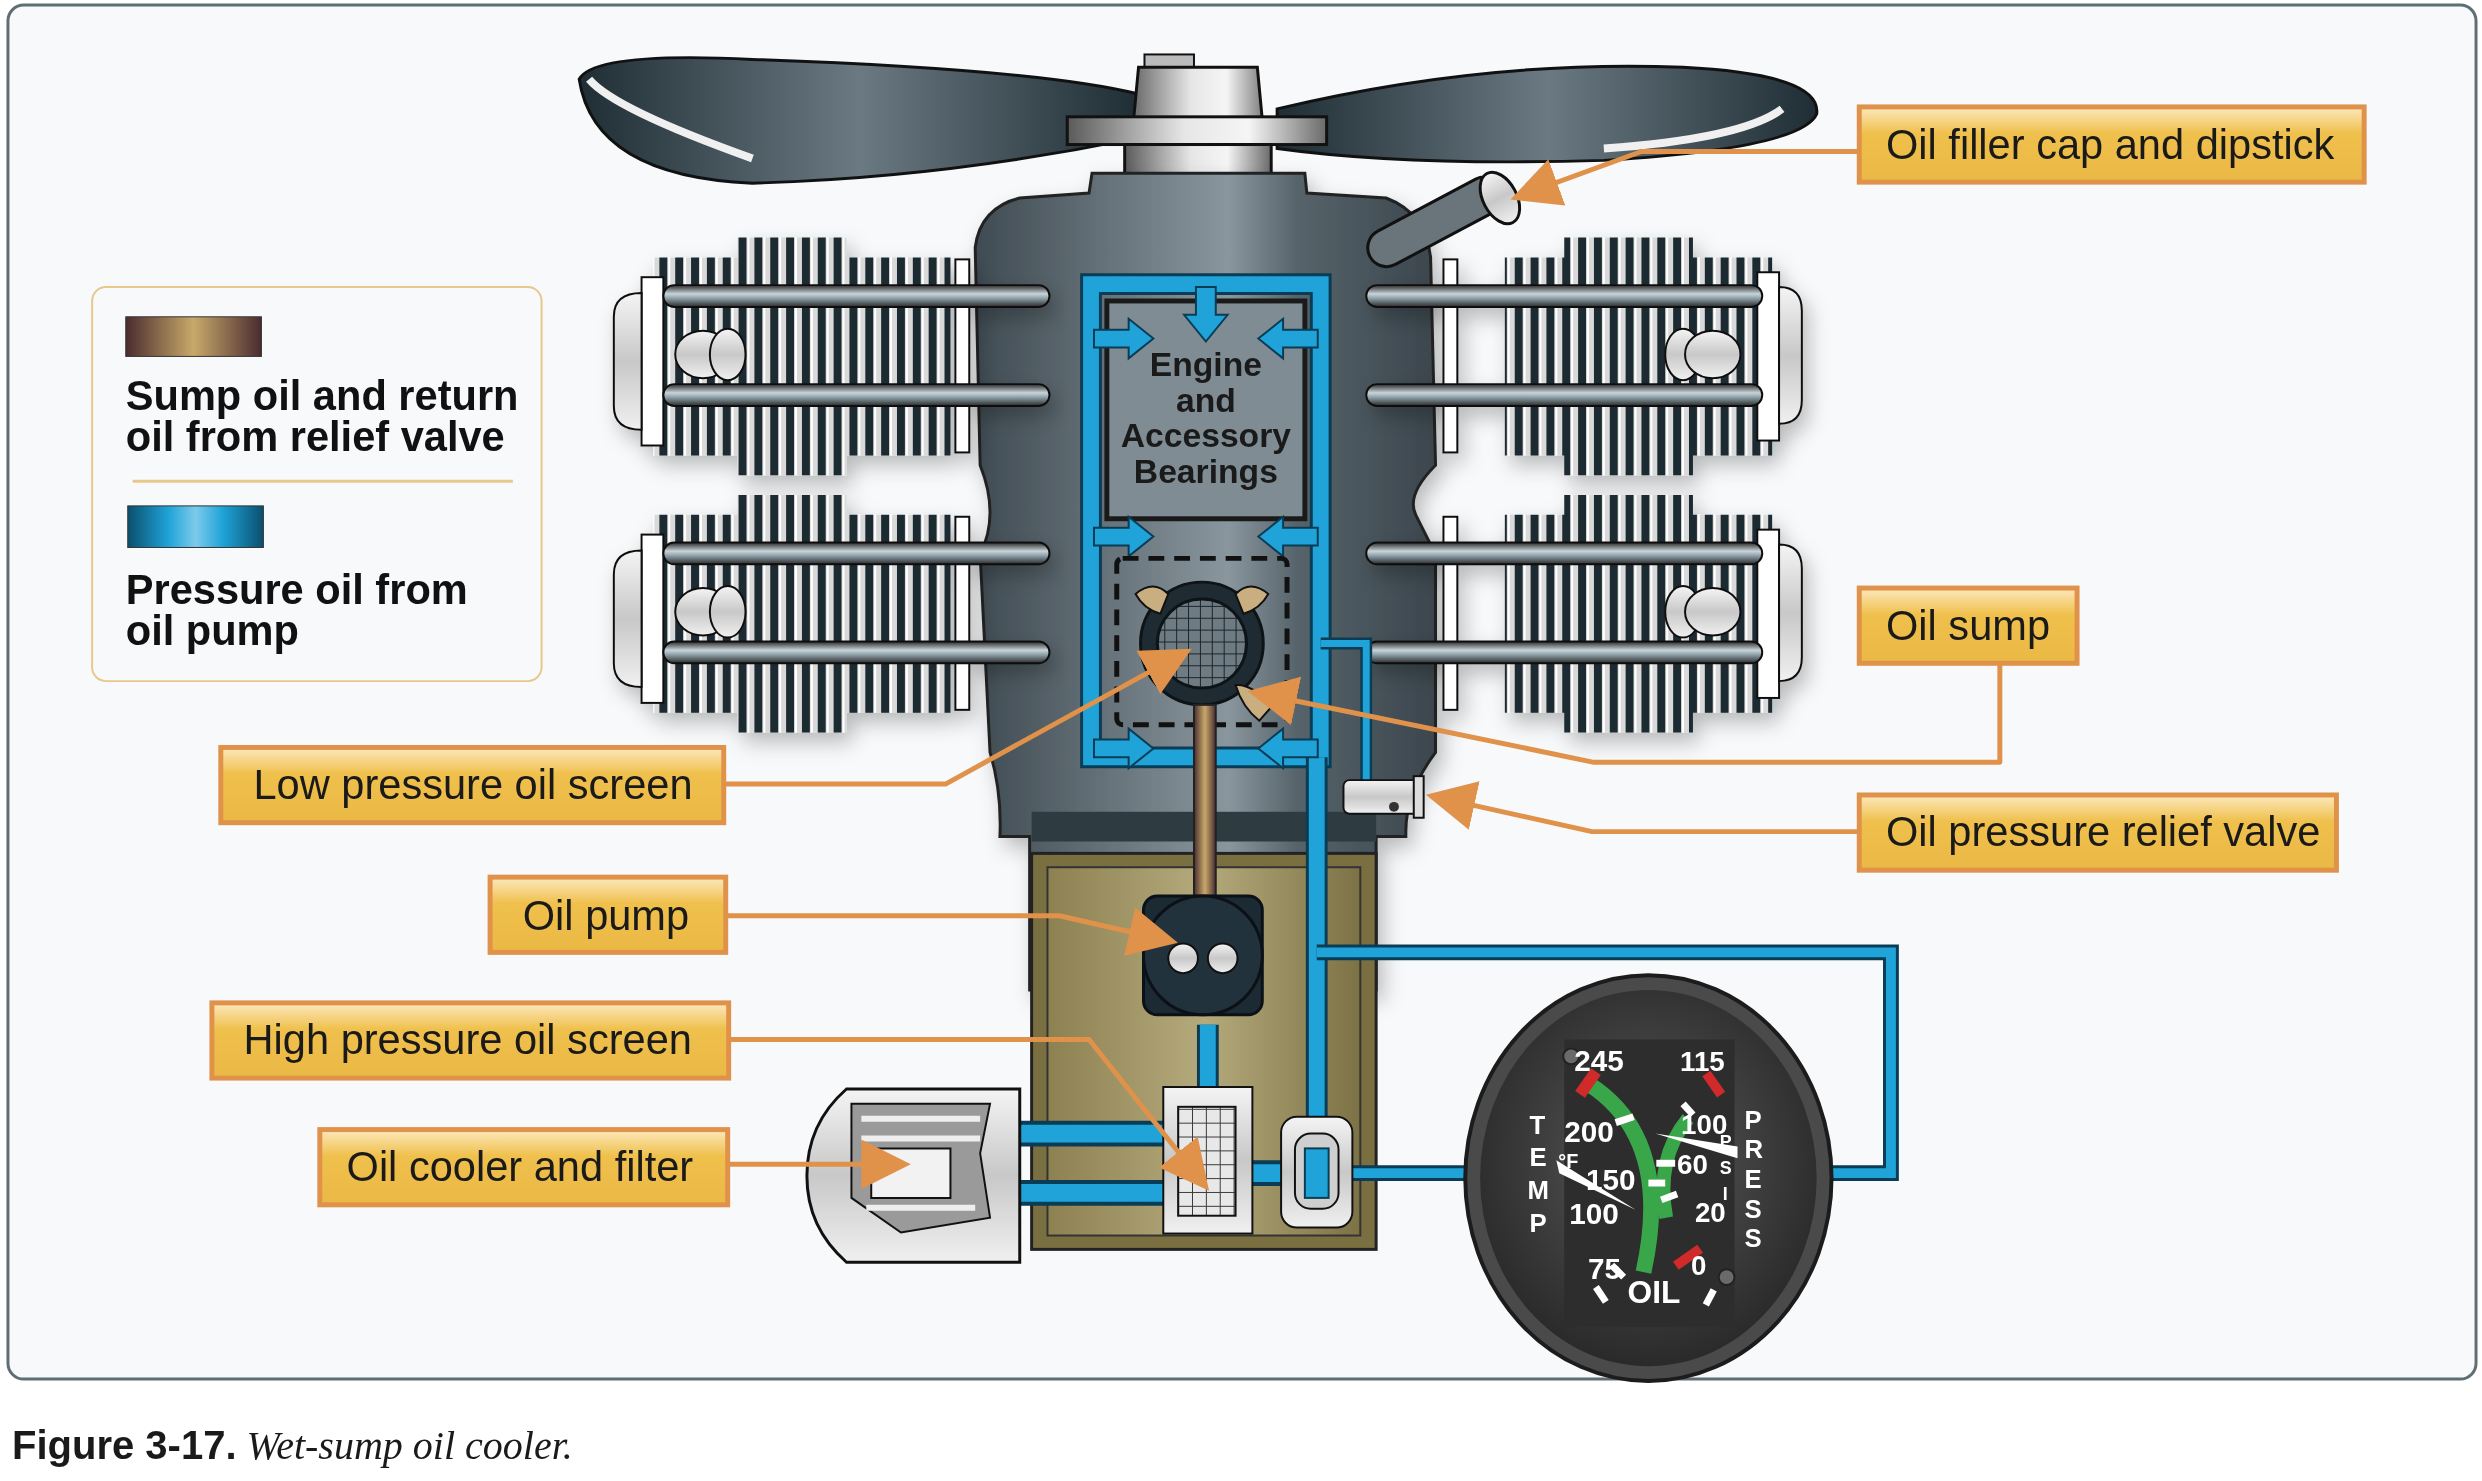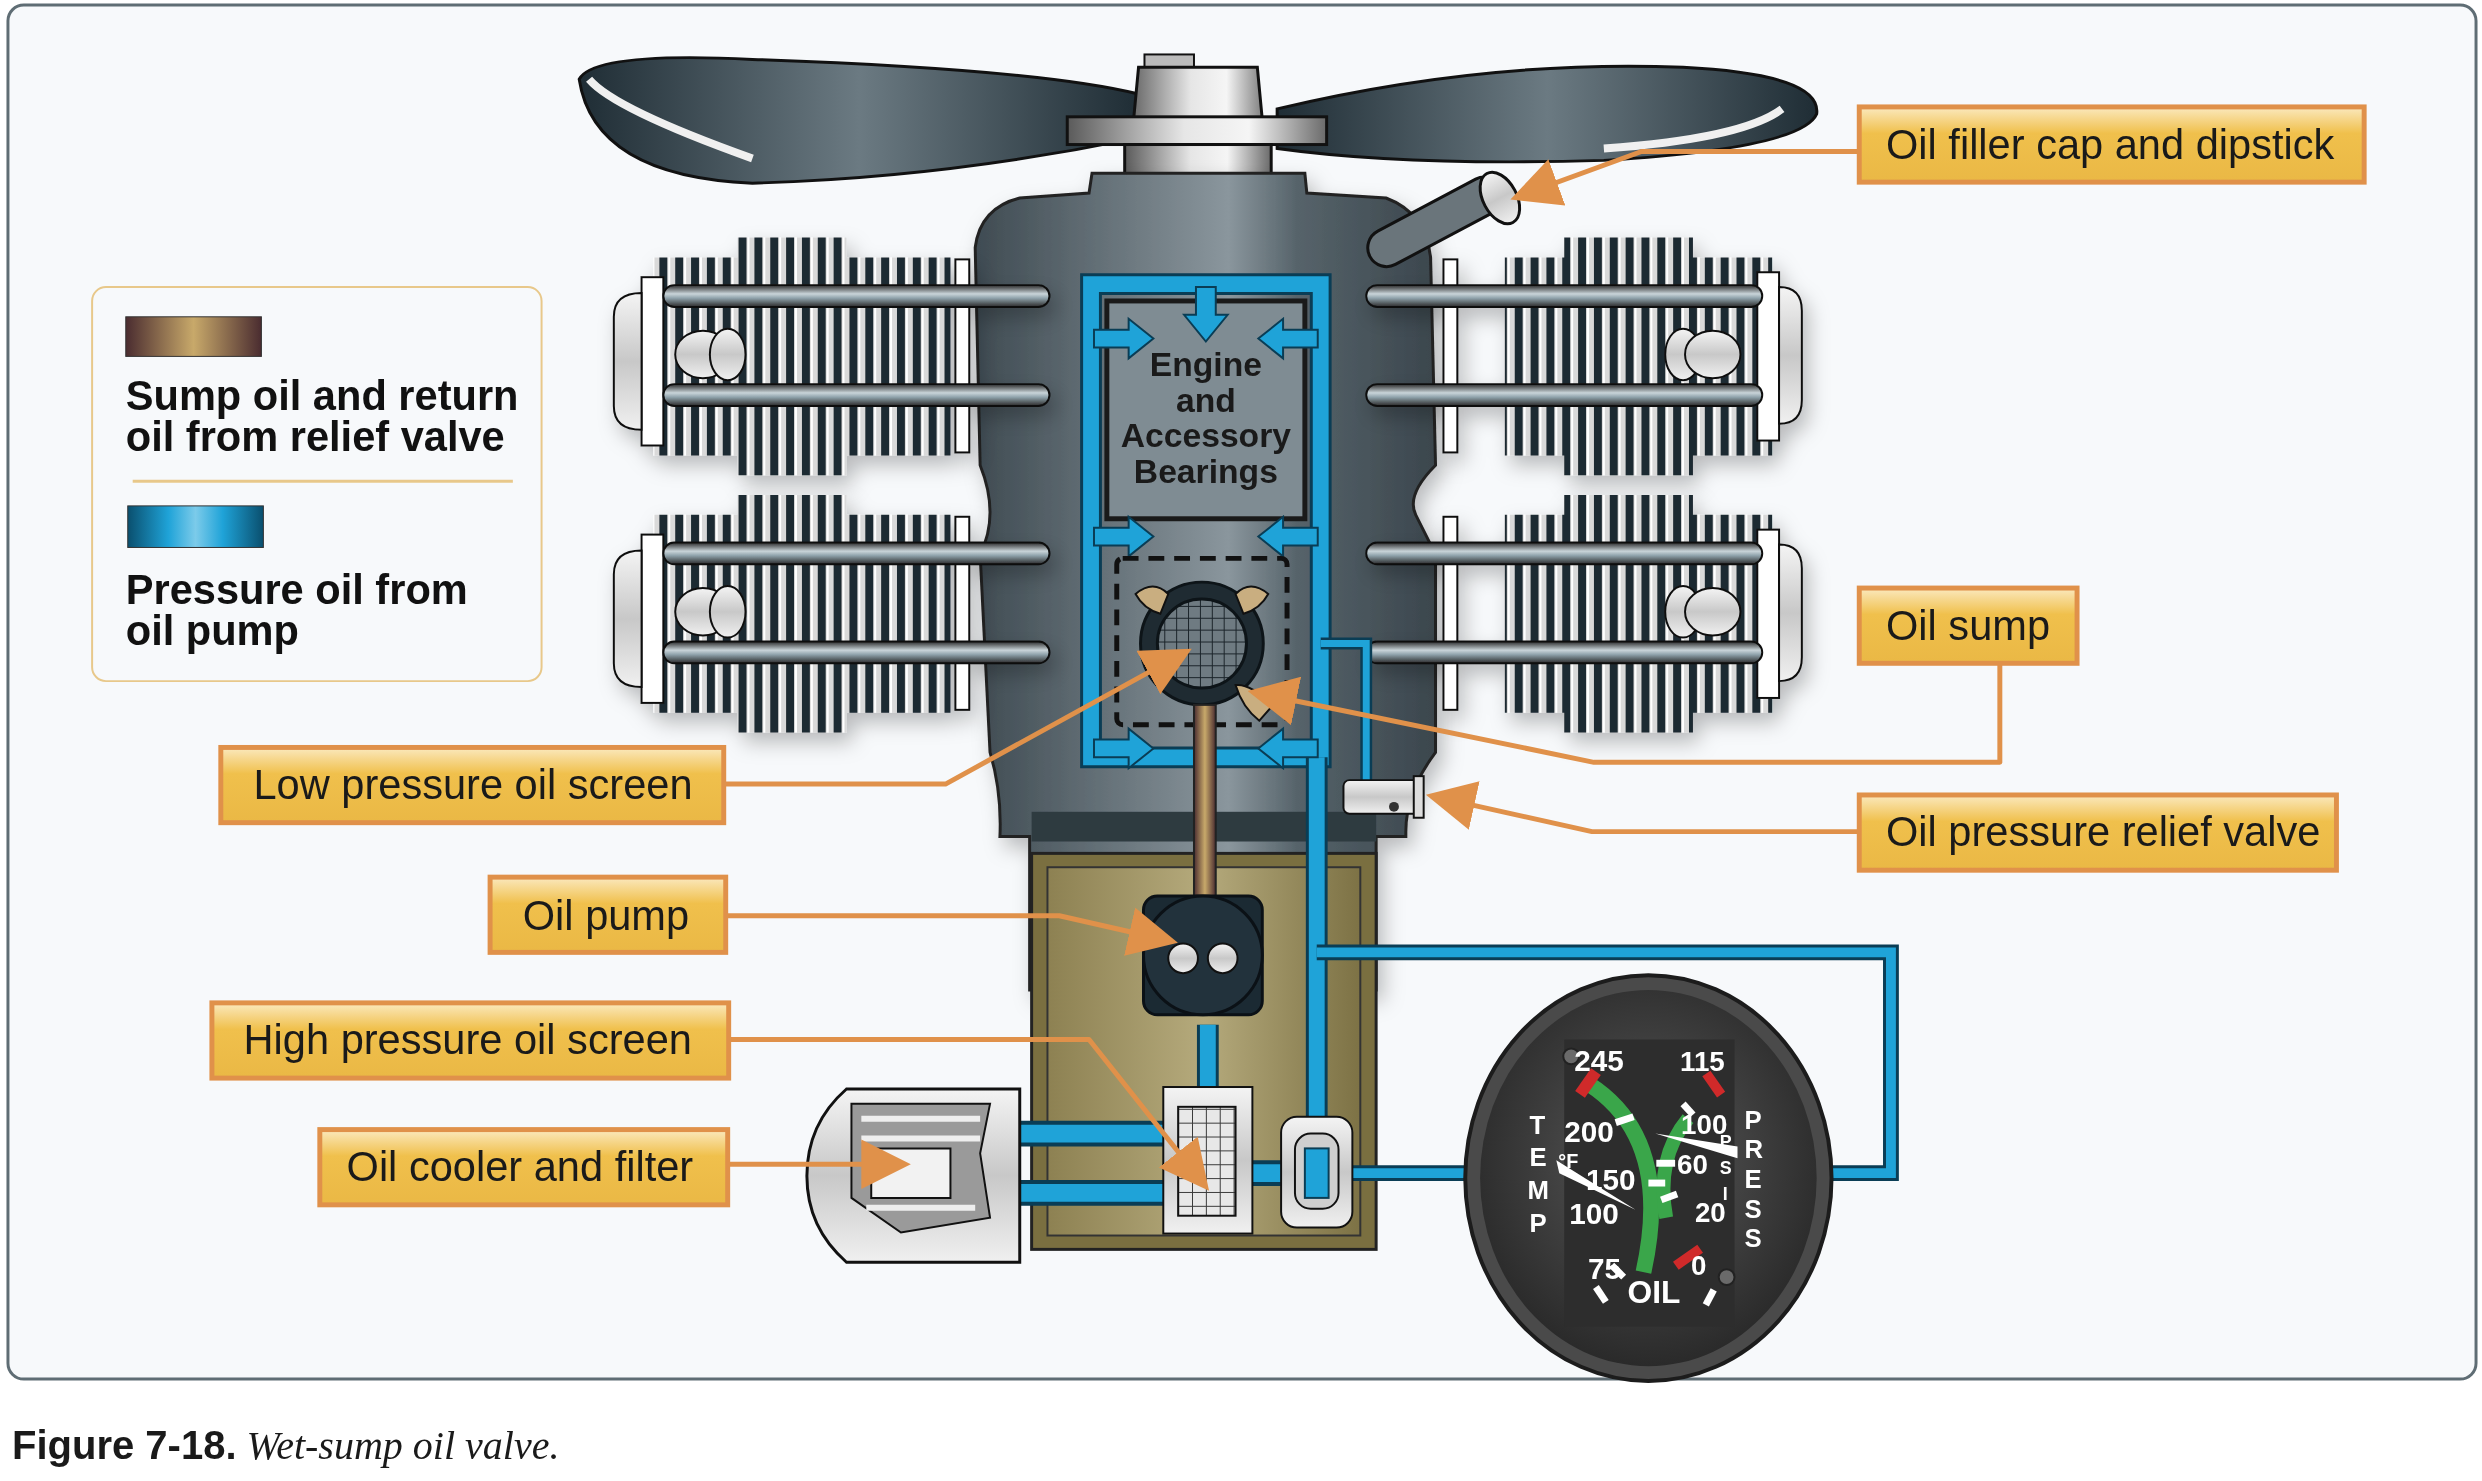--- a/index.html
+++ b/index.html
@@ -349,16 +349,16 @@
     <rect x="214" y="1013" width="522" height="76" fill="url(#gCallout)" stroke="#e0914a" stroke-width="5"></rect>
     <text class="callout-text" x="246" y="1065">High pressure oil screen</text>
   </g>
   <g>
     <rect x="323" y="1141" width="412" height="76" fill="url(#gCallout)" stroke="#e0914a" stroke-width="5"></rect>
     <text class="callout-text" x="350" y="1193">Oil cooler and filter</text>
   </g>
 </svg>
 
 <div class="caption">
-  <span class="fig">Figure 7-18.</span>
-  <span class="desc">Wet-sump oil valve.</span>
+  <span class="fig">Figure 3-17.</span>
+  <span class="desc">Wet-sump oil cooler.</span>
 </div>
 
 
 </body></html>

